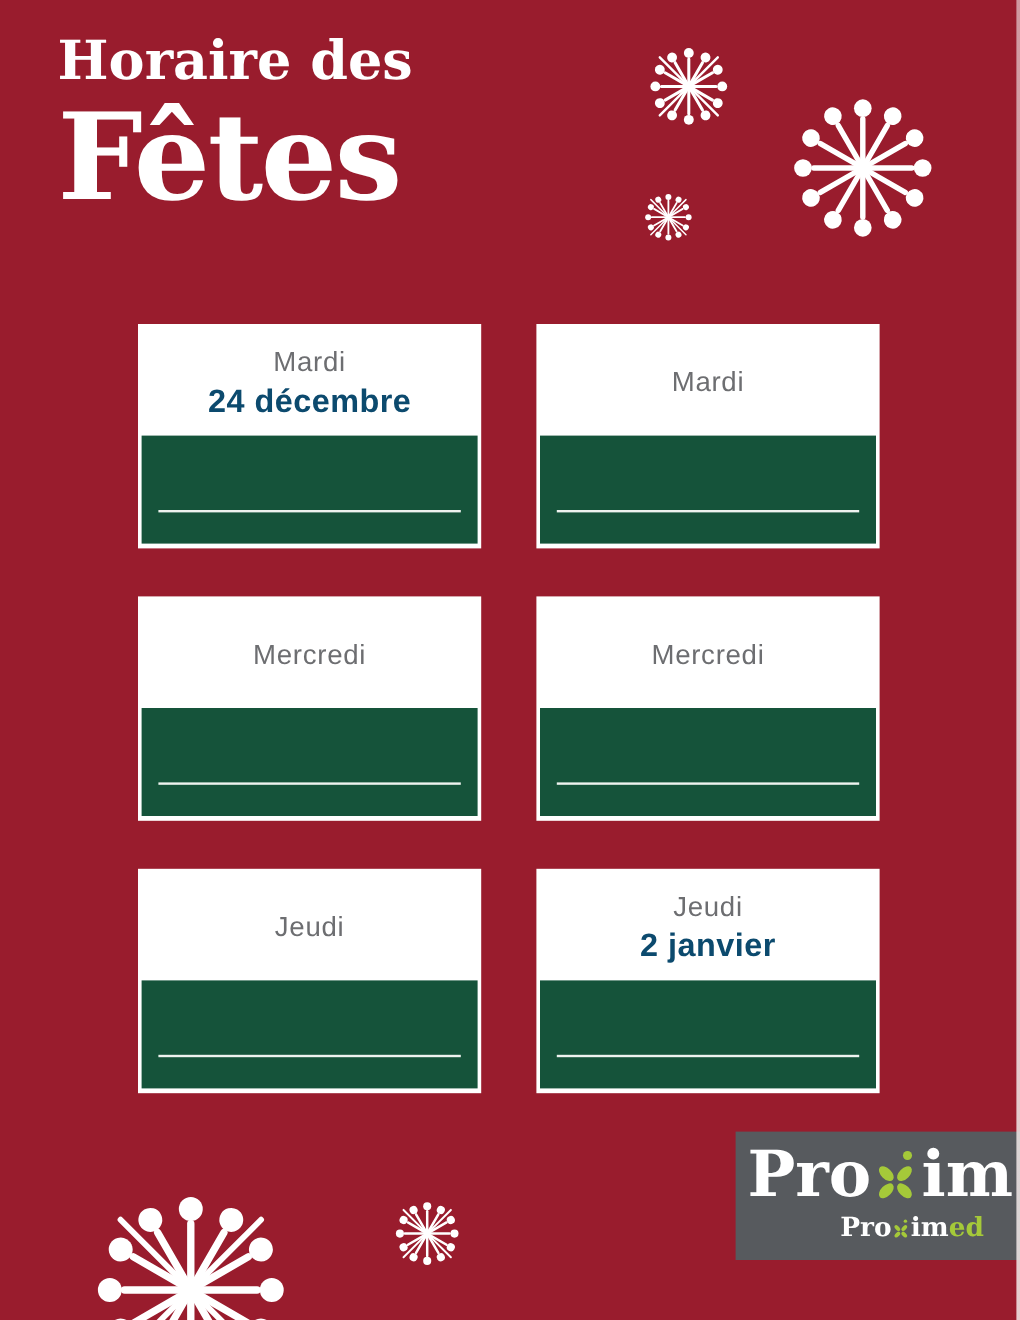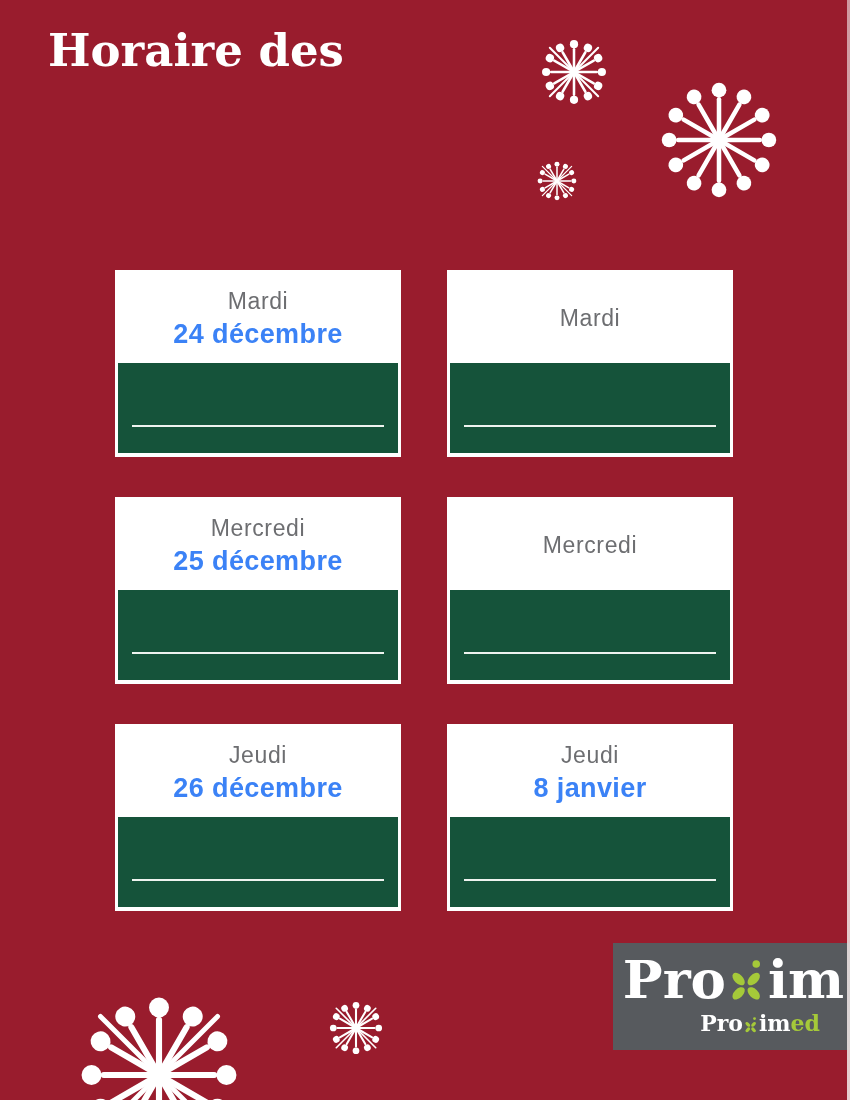--- a/index.html
+++ b/index.html
@@ -20,21 +20,21 @@
   
   .snowflake { position:absolute; }
   
   .cards {
     position:absolute; left:115px; top:270px;
     display:grid; grid-template-columns:286px 286px; gap:40px 46px;
   }
   .card { width:286px; height:187px; background:#ffffff; display:flex; flex-direction:column; box-sizing:border-box; }
   .card-top { height:93px; display:flex; flex-direction:column; align-items:center; justify-content:center; padding-top:5px; box-sizing:border-box; }
   .card-day  { font-size:23px; color:#6D6E71; letter-spacing:.6px; line-height:1.2; }
-  .card-date { font-size:27px; font-weight:bold; color:#3b82f6; letter-spacing:.4px; margin-top:2px; line-height:1.2; }
+  .card-date { font-size:27px; font-weight:bold; color:#0c4a6e; letter-spacing:.4px; margin-top:2px; line-height:1.2; }
   .card-date .sup { font-size:.55em; position:relative; top:-.45em; }
   .card-hours { flex:1; margin:0 3px 4px 3px; background:#15533A; position:relative; }
   .hours-line { position:absolute; left:14px; right:14px; bottom:26px; height:2px; background:#EEF3EF; }
   
   .logo-panel { position:absolute; left:613px; top:943px; width:237px; height:107px;
                 background:#575A5E; color:#ffffff; font-family:"DejaVu Serif", serif; z-index:40;padding-left:10px; }
   .logo-main { position:absolute; top:10px; left:0; right:6px; text-align:center;
                font-size:53px; font-weight:bold; line-height:1; white-space:nowrap; }
   .logo-flower { display:inline-block; width:42px; height:54px; vertical-align:-11px; margin:0 0px; }
   .logo-sub { position:absolute; top:69px; right:40px; font-size:22px; font-weight:bold; line-height:1; white-space:nowrap; }
@@ -127,20 +127,21 @@
     </symbol>
   </defs>
 </svg>
 
 <div class="poster">
 
   <div class="page-edge"></div>
 
   <div class="title">
     <div class="title-line1">Horaire des</div>
+    <div class="title-line2">Fêtes</div>
   </div>
 
   <svg class="snowflake" style="left:536px; top:34px;" width="76" height="76">
       <use href="#flake-x"></use>
     </svg>
   <svg class="snowflake" style="left:651px; top:72px;" width="136" height="136">
       <use href="#flake-dots"></use>
     </svg>
   <svg class="snowflake" style="left:534px; top:158px;" width="46" height="46">
       <use href="#flake-x"></use>
@@ -169,50 +170,48 @@
         <div class="card-day">Mardi</div>
       </div>
       <div class="card-hours">
         <div class="hours-line"></div>
       </div>
     </div>
 
     <div class="card">
       <div class="card-top">
         <div class="card-day">Mercredi</div>
-        <div class="card-date"><span>25 décembre</span><span class="sup"></span><span></span></div>
       </div>
       <div class="card-hours">
         <div class="hours-line"></div>
       </div>
     </div>
 
     <div class="card">
       <div class="card-top">
         <div class="card-day">Mercredi</div>
       </div>
       <div class="card-hours">
         <div class="hours-line"></div>
       </div>
     </div>
 
     <div class="card">
       <div class="card-top">
         <div class="card-day">Jeudi</div>
-        <div class="card-date"><span>26 décembre</span><span class="sup"></span><span></span></div>
       </div>
       <div class="card-hours">
         <div class="hours-line"></div>
       </div>
     </div>
 
     <div class="card">
       <div class="card-top">
         <div class="card-day">Jeudi</div>
-        <div class="card-date"><span>8 janvier</span><span class="sup"></span><span></span></div>
+        <div class="card-date"><span>2 janvier</span><span class="sup"></span><span></span></div>
       </div>
       <div class="card-hours">
         <div class="hours-line"></div>
       </div>
     </div>
 
   </div>
 
   <div class="logo-panel">
     <div class="logo-main"><span>Pro</span><svg class="logo-flower">

